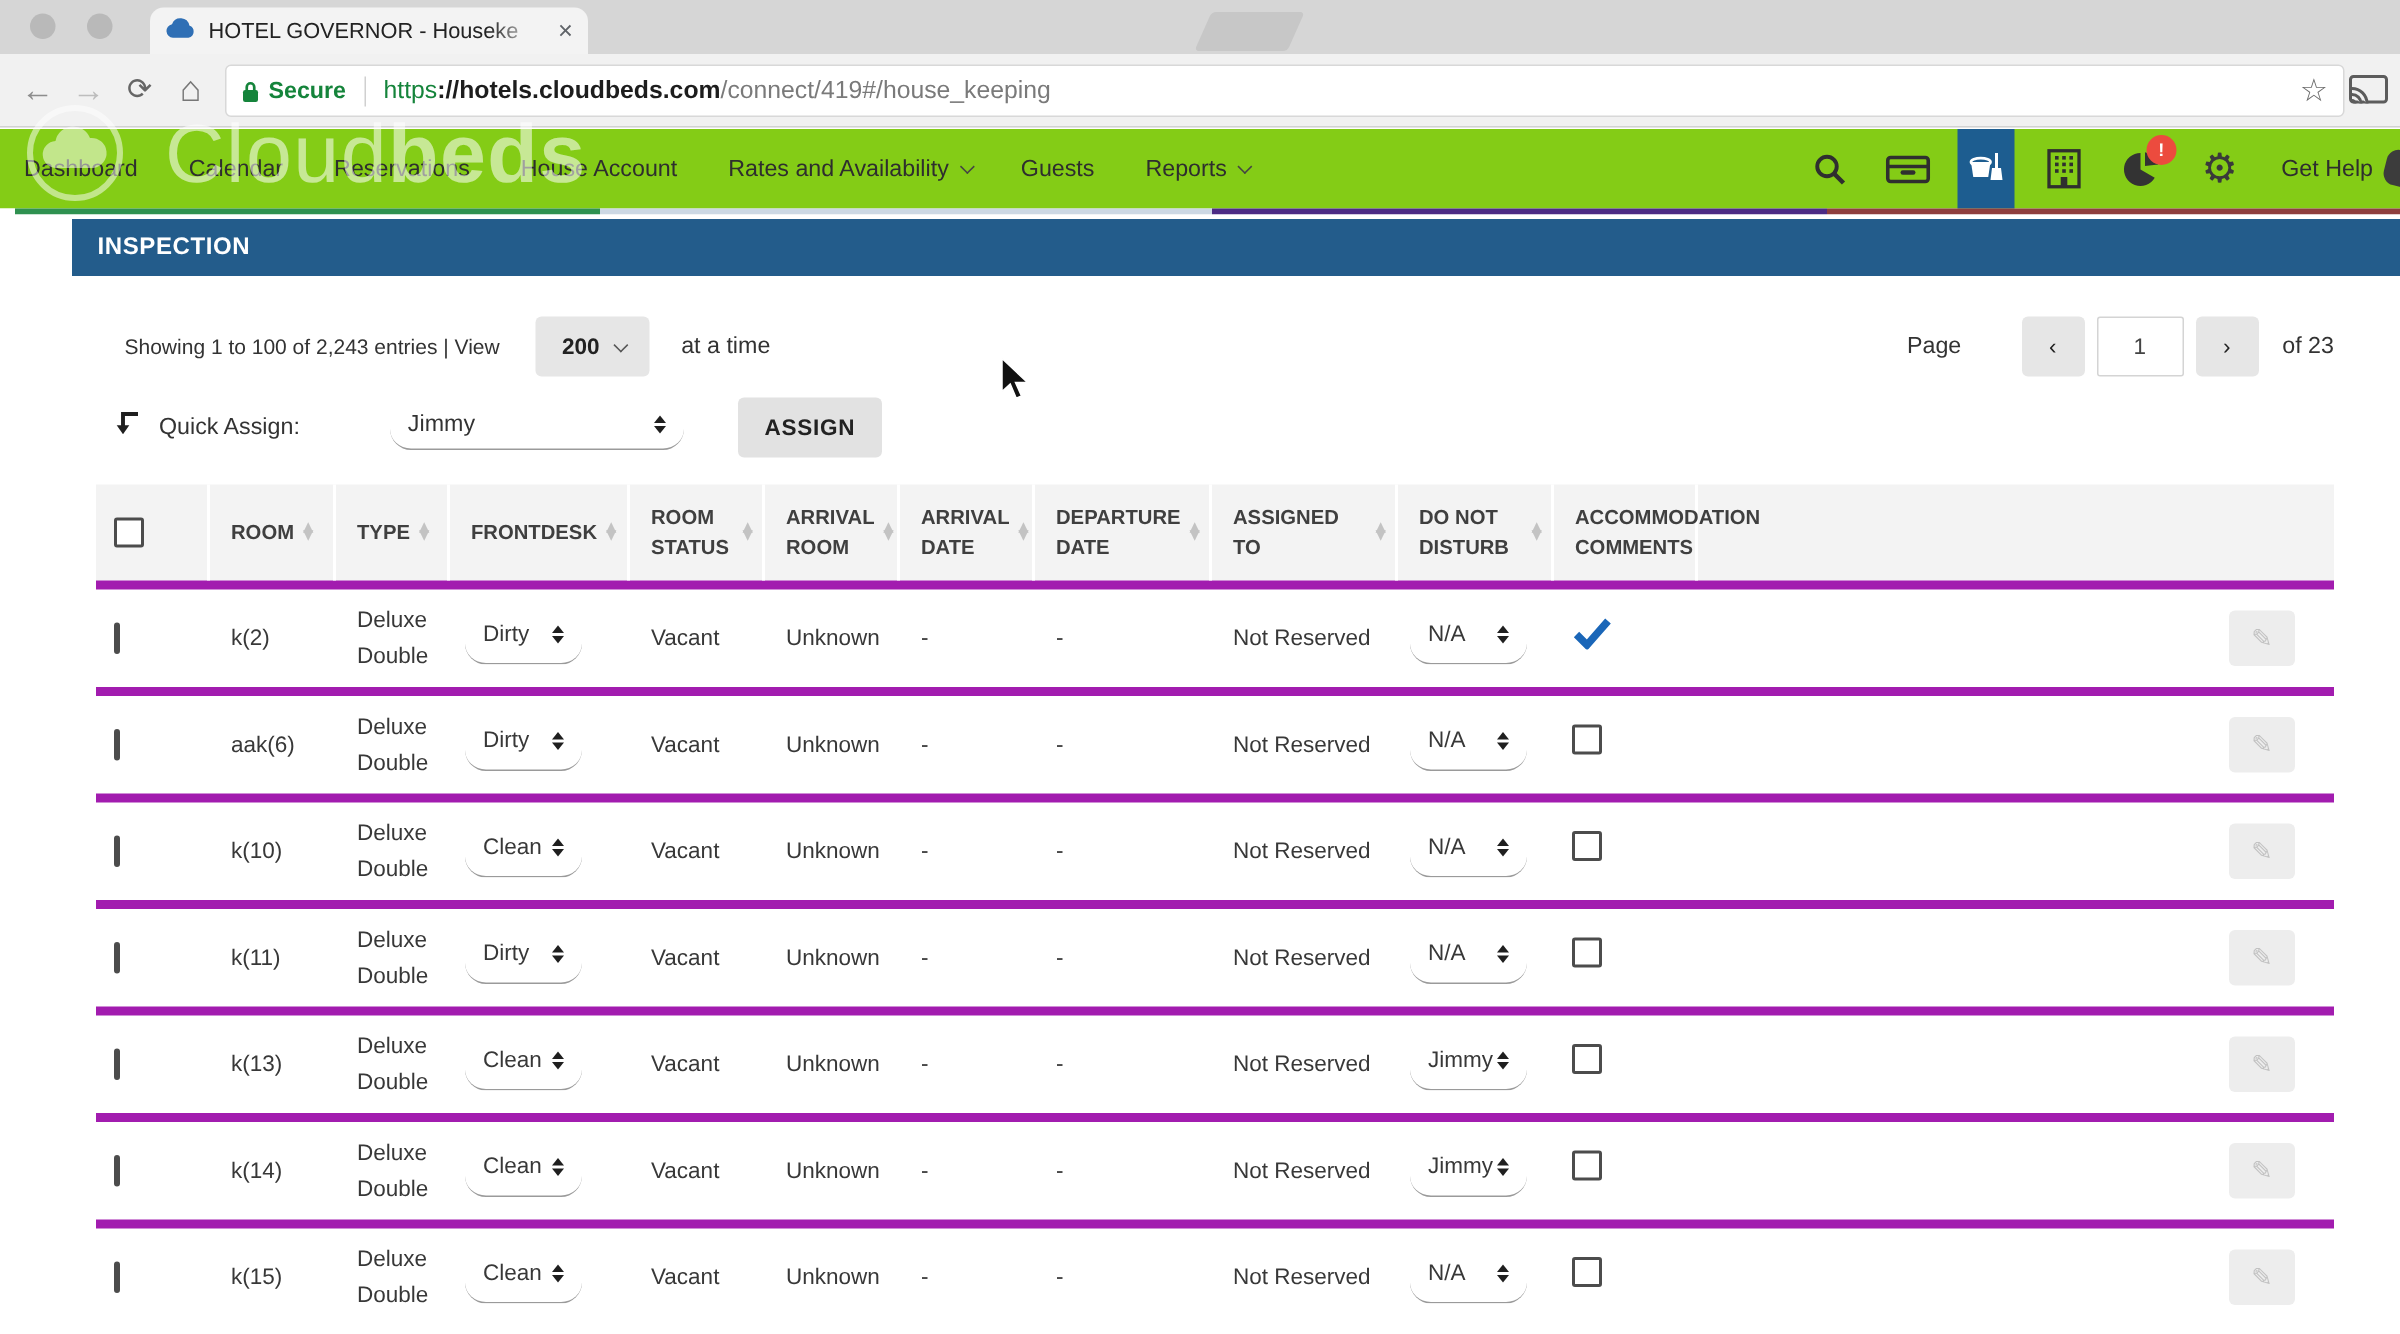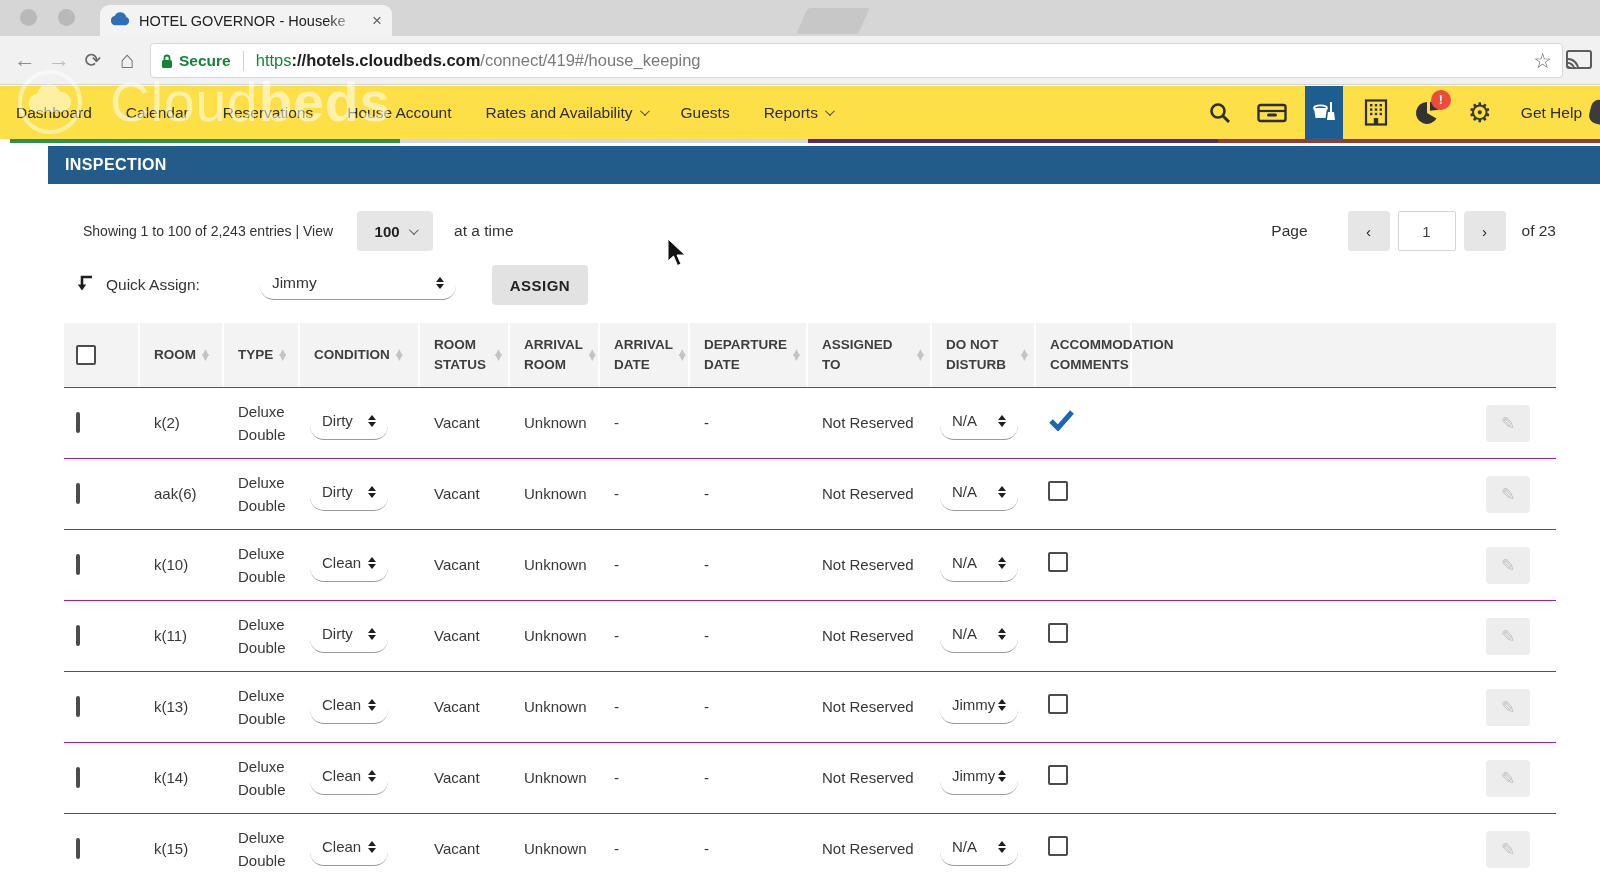--- a/index.html
+++ b/index.html
@@ -28,21 +28,21 @@
   .url-text { font-size:16.5px; white-space:nowrap; }
   #star { margin-left:auto; font-size:21px; color:#6b6b6b; }
   #cast { position:absolute; right:8px; top:14px; }
 
   
   #watermark { position:absolute; left:18px; top:70px; display:flex; align-items:center; gap:6px;
     color:rgba(255,255,255,0.55); z-index:50; pointer-events:none; }
   #watermark .wm-text { font-size:55px; letter-spacing:1px; }
 
   
-  #appnav { position:absolute; top:86px; left:0; width:1600px; height:53px; background:#fde047;
+  #appnav { position:absolute; top:86px; left:0; width:1600px; height:53px; background:#84cc16;
     display:flex; align-items:center;text-align:right; }
   #nav-left { display:flex; align-items:center; gap:34px; padding-left:16px; font-size:15.5px; color:#2e2e2e; }
   .nav-item { display:flex; align-items:center; gap:7px; white-space:nowrap; }
   .chev { width:7px; height:7px; border-right:1.6px solid #444; border-bottom:1.6px solid #444;
     transform:rotate(45deg) translateY(-2px); }
   #nav-right { margin-left:auto; display:flex; align-items:center; gap:14px; padding-right:10px; }
   .tool { width:38px; height:53px; display:flex; align-items:center; justify-content:center; position:relative; }
   .tool.active { background:var(--active-blue,#1d5d90); }
   #gear-glyph { font-size:27px; color:#3a3a3a; font-family:"DejaVu Sans", sans-serif; }
   #gethelp { font-size:15.5px; color:#2e2e2e; padding:0 8px; white-space:nowrap; }
@@ -96,21 +96,21 @@
   .trow { display:grid;
     grid-template-columns:76px 84px 76px 120px 90px 90px 90px 118px 124px 104px 96px 1fr 80px;
     align-items:center; }
   #thead { background:#f3f3f3; height:64px; }
   .th { height:64px; display:flex; align-items:center; gap:6px; padding:0 6px 0 14px;
     border-right:2px solid #fff; font-size:13.5px; font-weight:700; color:#3f3f3f; line-height:1.45; }
   .th:last-child { border-right:none; }
   .th-label { white-space:normal; }
   .sort { display:inline-flex; flex-direction:column; line-height:.55; font-size:9px; color:#c3c3c3;
     font-family:"DejaVu Sans", sans-serif; flex-shrink:0; }
-  .drow { height:71px; border-top:1px solid #a21caf; font-size:15px; color:#383838; }
+  .drow { height:71px; border-top:6px solid #a21caf; font-size:15px; color:#383838; }
   .cell { padding-left:14px; line-height:1.55; }
   .cb { width:20px; height:20px; border:2px solid #4c4c4c; border-radius:2px; background:#fff; margin-left:12px; }
   .row-sel .sel { min-width:78px; margin-left:2px; font-size:15px; }
   .dnd-cell { padding-left:12px; }
   .dnd-box { width:20px; height:20px; border:2px solid #4c4c4c; border-radius:2px; display:inline-block; }
   .edit-cell { display:flex; justify-content:flex-end; padding-right:26px; }
   .edit-btn { width:44px; height:37px; background:#ededed; border:none; border-radius:4px;
     color:#c2c2c2; font-size:17px; display:flex; align-items:center; justify-content:center;
     font-family:"DejaVu Sans", sans-serif; }
 
@@ -261,21 +261,21 @@
 </div>
 
 <div id="content">
   <div id="inspection-bar">
     <span>INSPECTION</span>
   </div>
 
   <div id="controls">
     <span id="showing">Showing 1 to 100 of 2,243 entries | View</span>
     <button class="gbtn" id="view-btn">
-      <span>100</span>
+      <span>200</span>
         <span class="chev"></span>
     </button>
     <span style="font-size:15.5px">at a time</span>
     <div id="pager">
       <span id="page-label">Page</span>
       <button class="gbtn pg-btn">
           <span>‹</span>
         </button>
       <input id="page-input" value="1" style="">
       <button class="gbtn pg-btn">
@@ -317,21 +317,21 @@
           </span>
         </div>
         <div class="th">
           <span class="th-label">TYPE</span>
           <span class="sort">
             <span>▲</span>
             <span>▼</span>
           </span>
         </div>
         <div class="th">
-          <span class="th-label">CONDITION</span>
+          <span class="th-label">FRONTDESK</span>
           <span class="sort">
             <span>▲</span>
             <span>▼</span>
           </span>
         </div>
         <div class="th">
           <span class="th-label">ROOM STATUS</span>
           <span class="sort">
             <span>▲</span>
             <span>▼</span>

